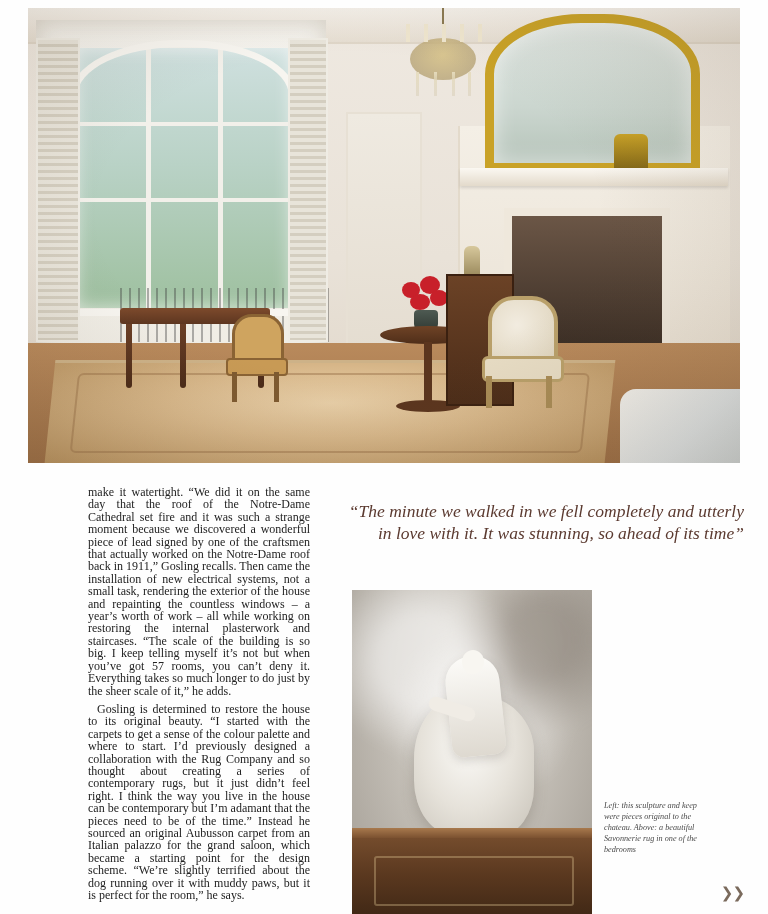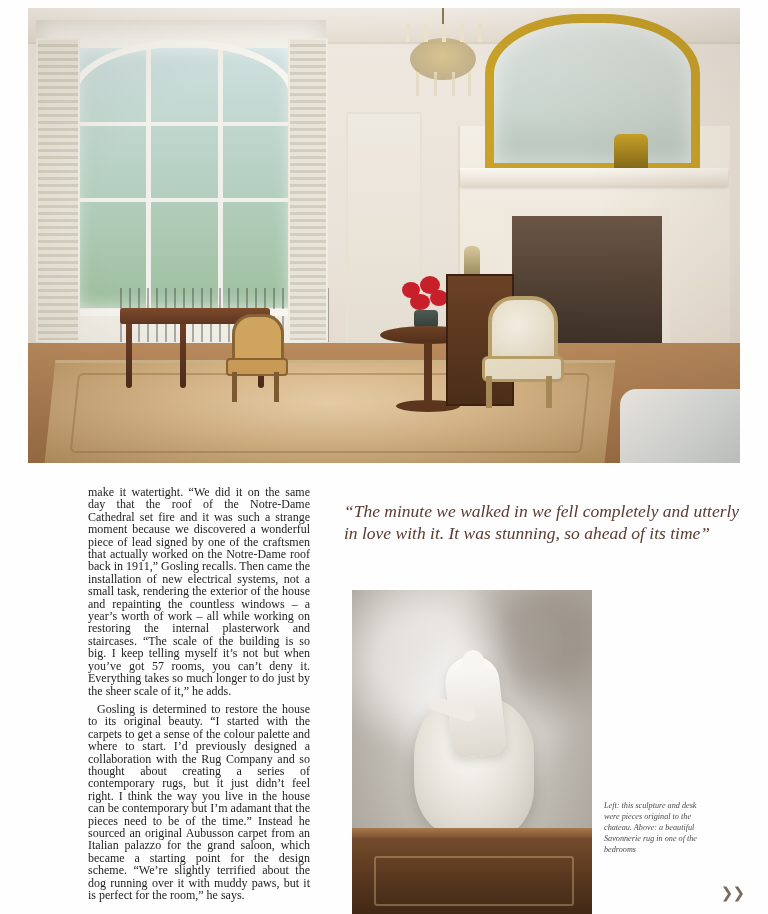--- a/index.html
+++ b/index.html
@@ -262,21 +262,21 @@
   .pullquote {
     position: absolute;
     left: 344px;
     top: 500px;
     width: 400px;
     font-family: "Liberation Serif", serif;
     font-style: italic;
     font-size: 17.5px;
     line-height: 22px;
     color: #5b3a30;
-    text-align: left;
+    text-align: right;
   }
 
   
   .photo2 {
     position: absolute;
     left: 352px;
     top: 590px;
     width: 240px;
     height: 324px;
     overflow: hidden;
@@ -463,17 +463,17 @@
       <div class="sc-mass"></div>
       <div class="sc-fig"></div>
       <div class="sc-head"></div>
       <div class="sc-arm"></div>
     </div>
     <div class="plinth">
       <div class="plinth-inlay"></div>
     </div>
   </div>
 
-  <div class="caption">Left: this sculpture and desk were pieces original to the chateau. Above: a beautiful Savonnerie rug in one of the bedrooms</div>
+  <div class="caption">Left: this sculpture and keep were pieces original to the chateau. Above: a beautiful Savonnerie rug in one of the bedrooms</div>
 
   <div class="page-arrows">❯❯</div>
 
 </div>
 
 </body></html>

